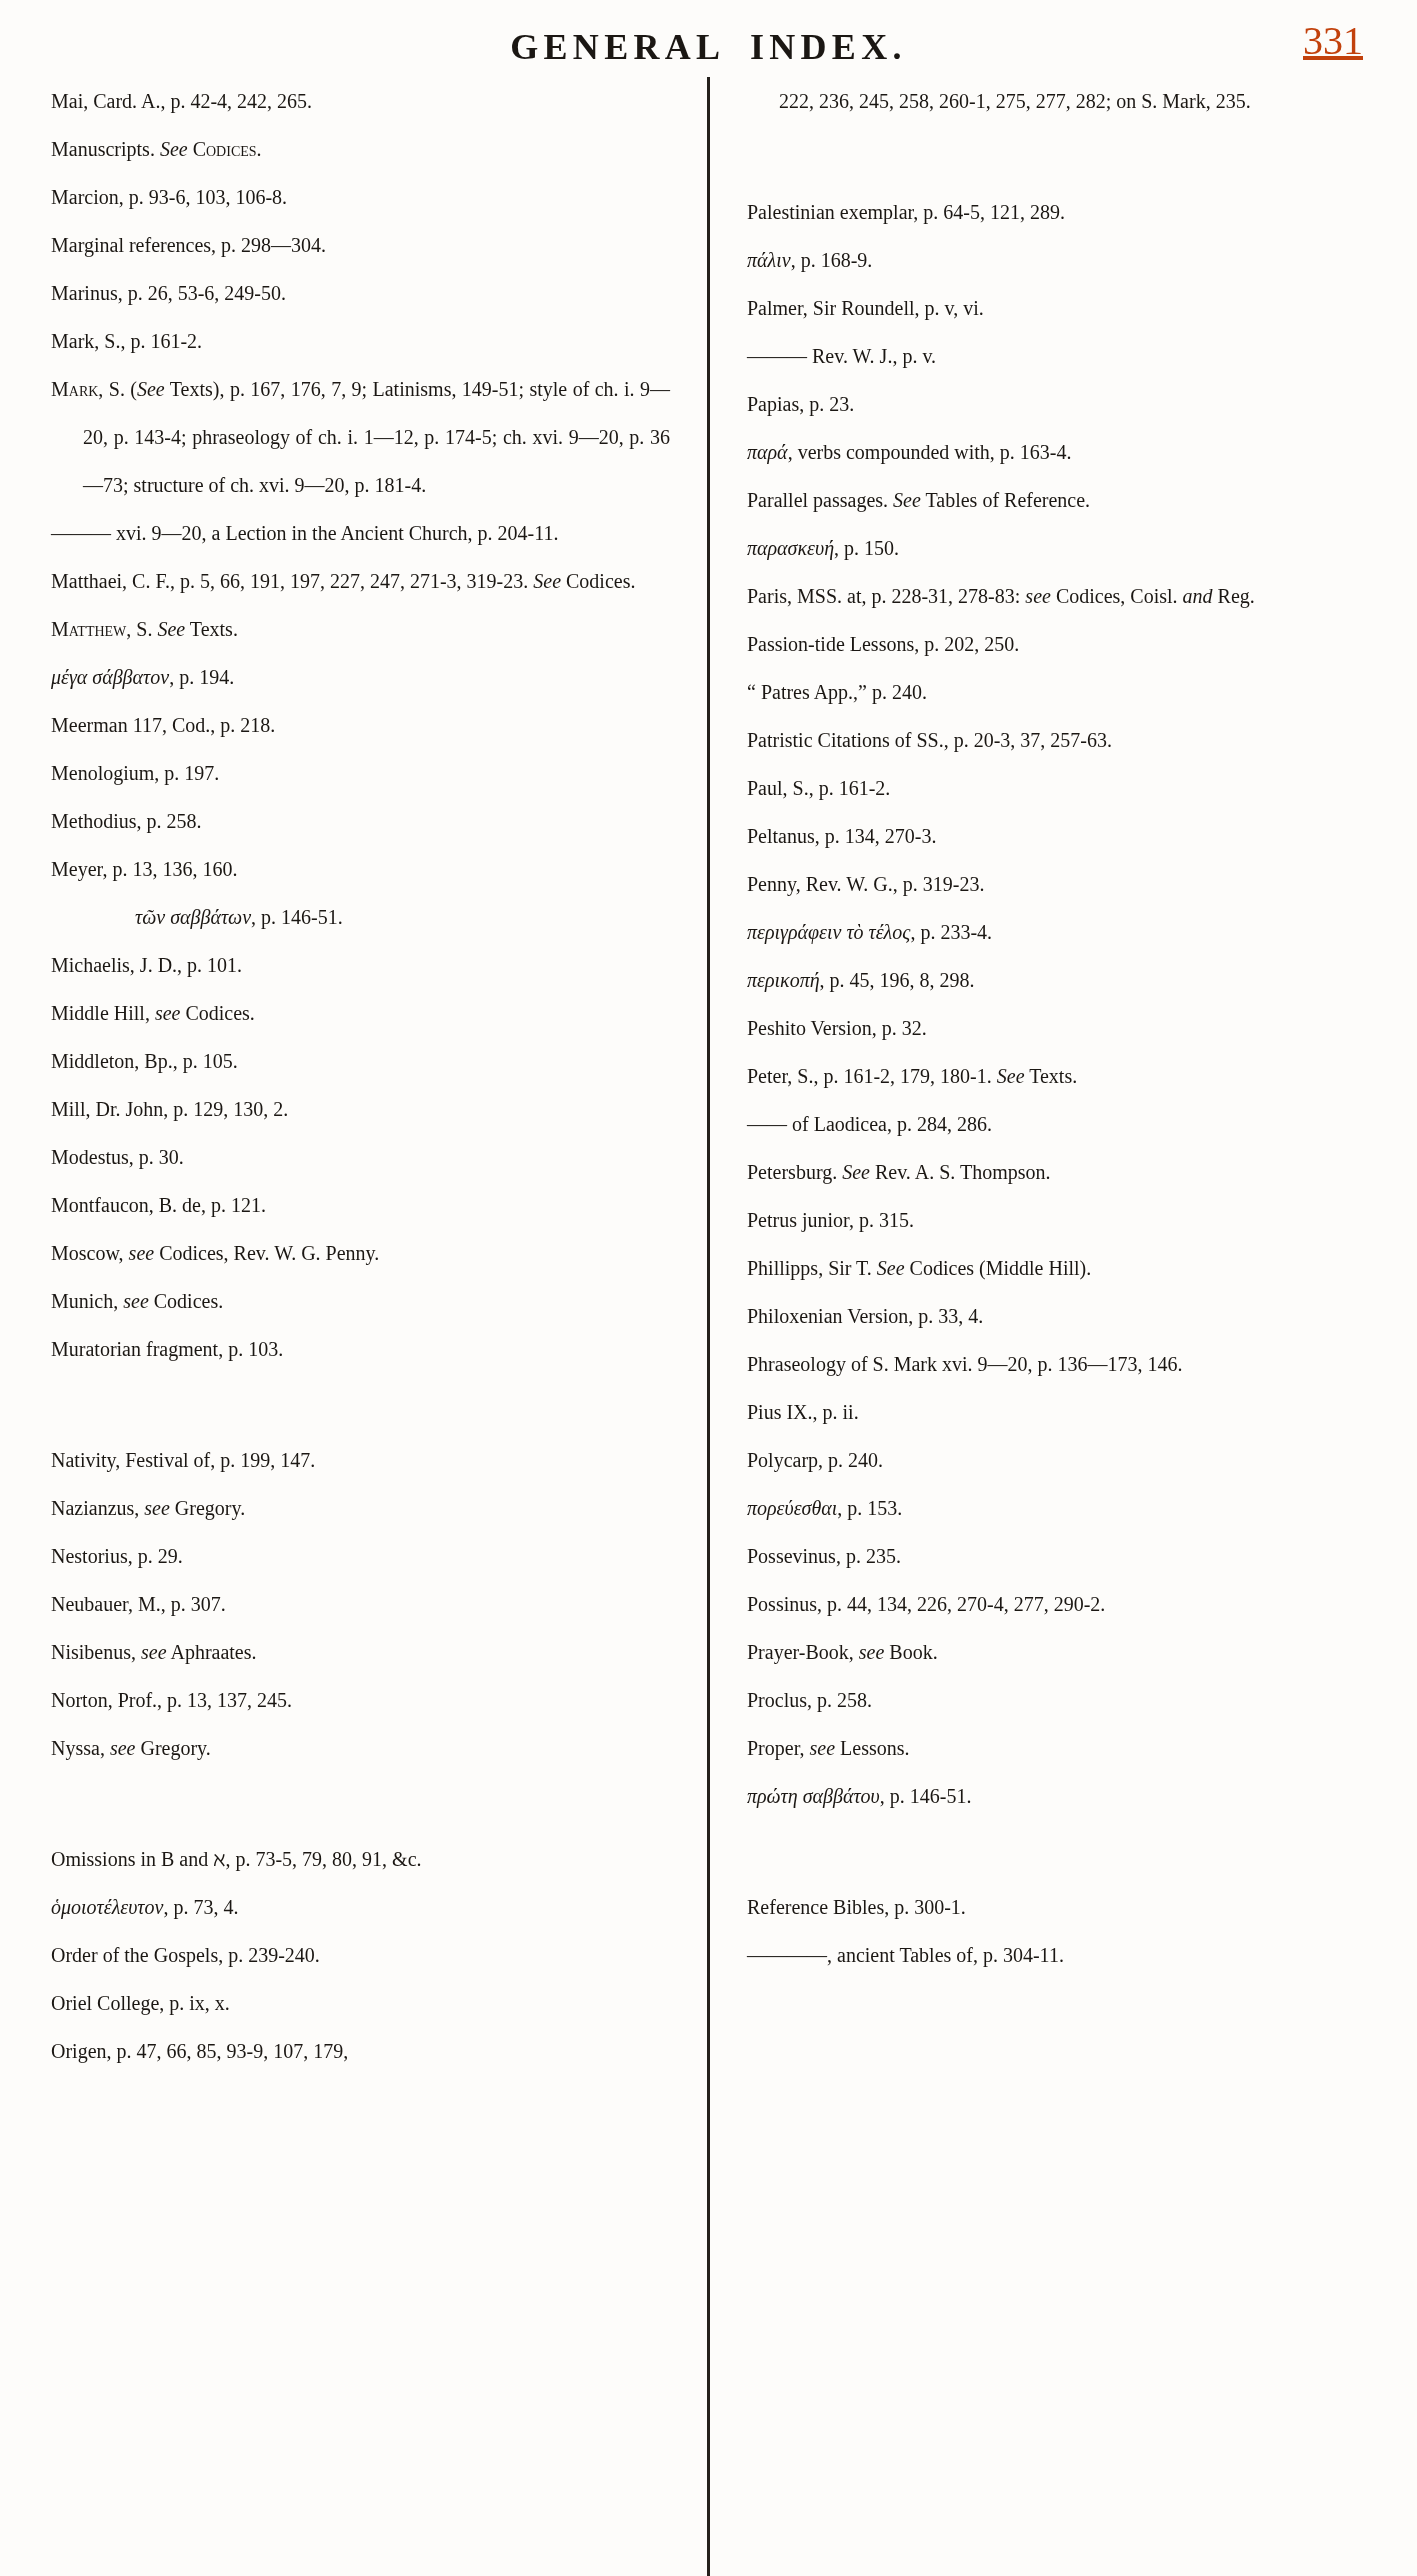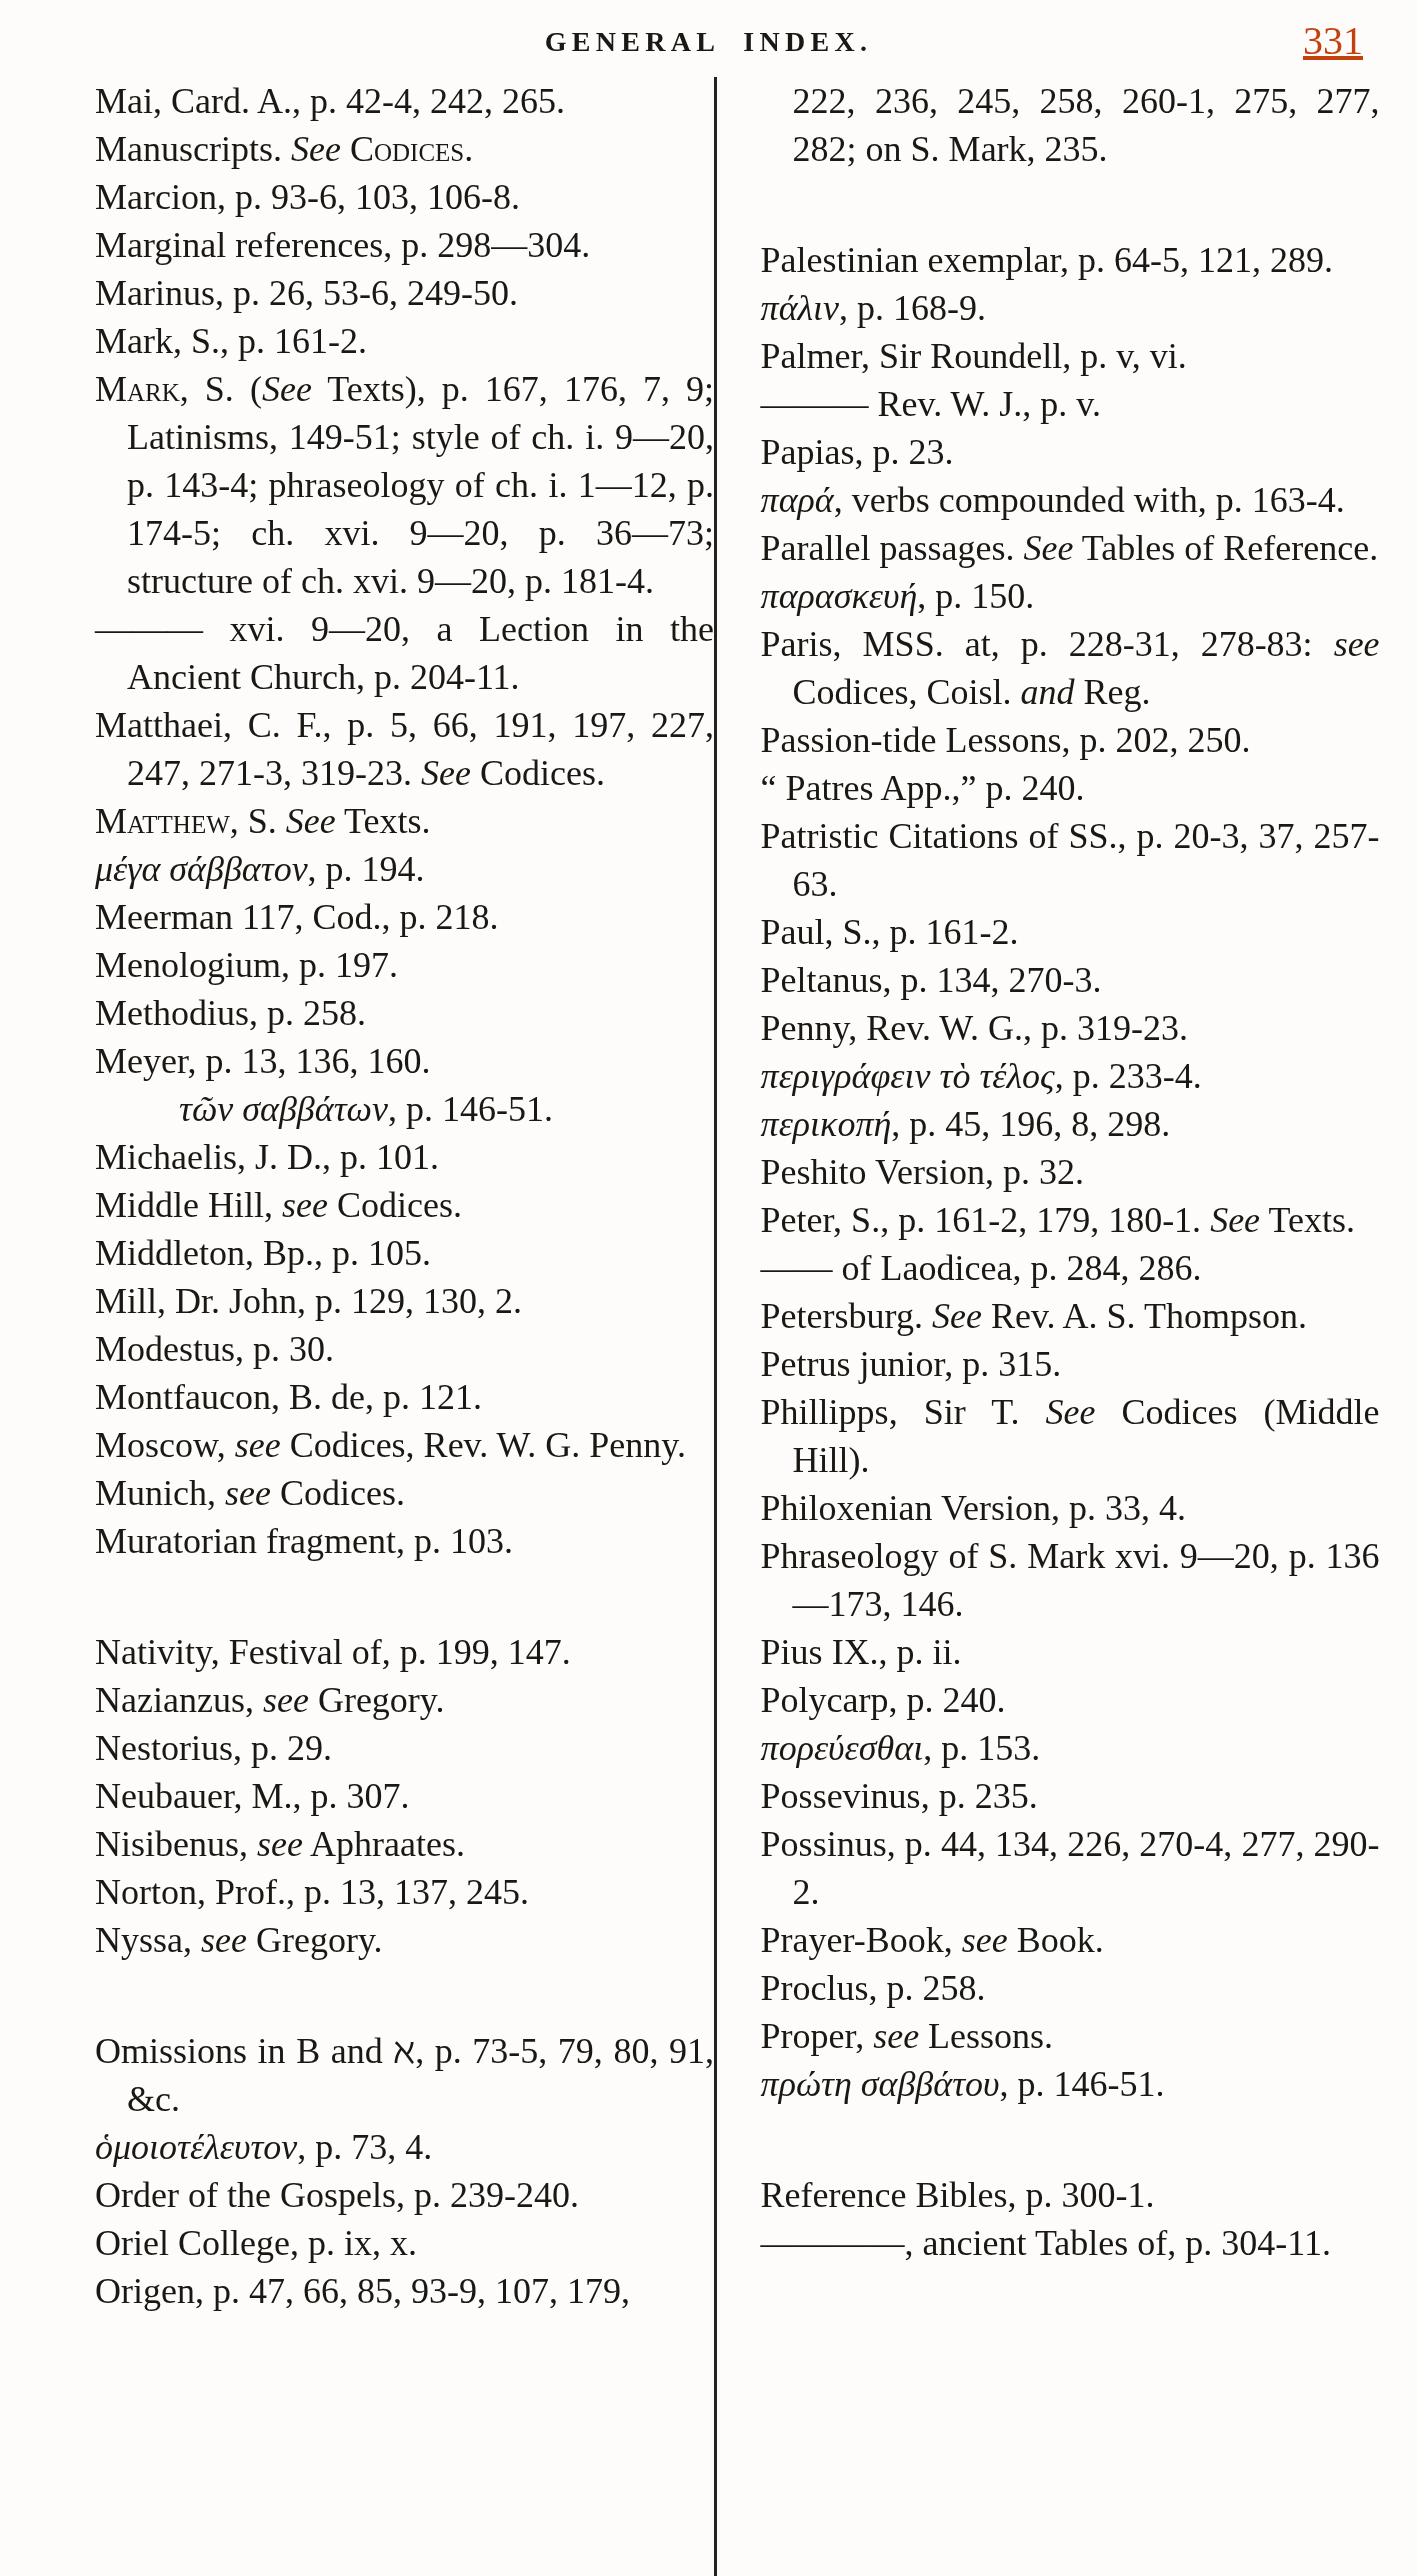--- a/index.html
+++ b/index.html
@@ -20,21 +20,21 @@
   .header {
     position: absolute;
     top: 26px;
     left: 51px;
     right: 51px;
     height: 53px;
   }
   .running-title {
     text-align: center;
     font-weight: bold;
-    font-size: 28px;
+    font-size: 36px;
     letter-spacing: 5.3px;
     word-spacing: 12.3px;
     color: #1b1713;
   }
   .page-number {
     position: absolute;
     right: 3px;
     top: -8.8px;
     font-size: 40px;
     color: #c2410c;
@@ -43,23 +43,22 @@
   .columns {
     position: absolute;
     top: 77px;
     left: 51px;
     right: 51px;
     bottom: 0;
     display: flex;
   }
   .col {
     flex: 0 0 619px;
-    font-size: 36px;
+    font-size: 20px;
     line-height: 48px;
-    margin-left: 44px;
   }
   .divider {
     flex: 0 0 2.6px;
     background: #25211c;
     margin: 0 auto;
     align-self: stretch;
   }
   .entry {
     text-align: justify;
     padding-left: 32px;

